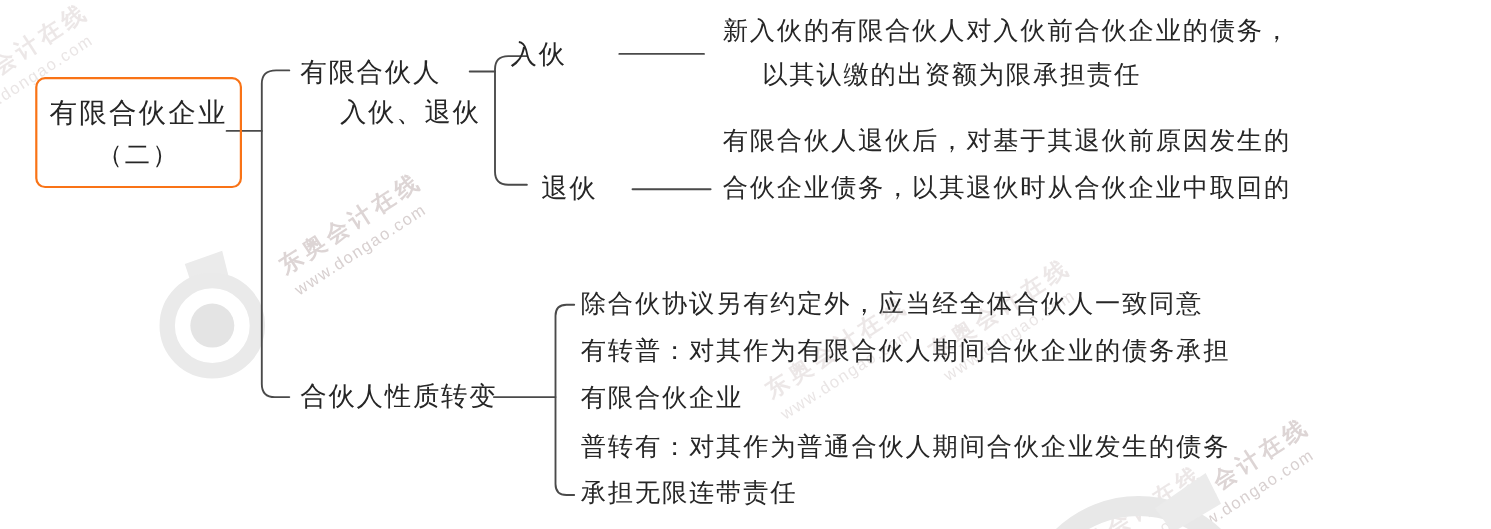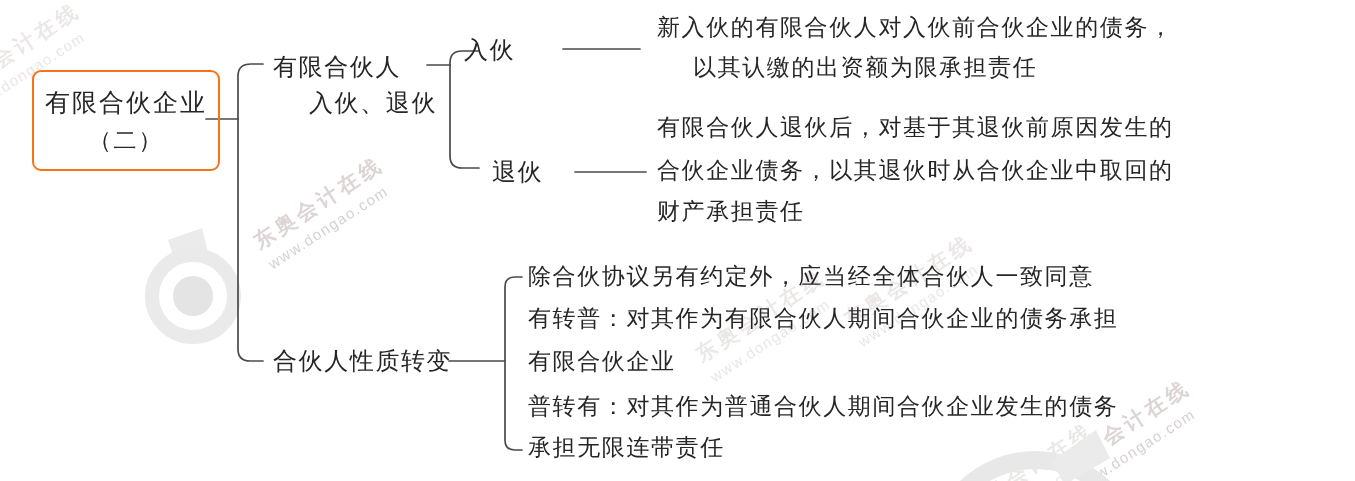--- a/index.html
+++ b/index.html
@@ -106,21 +106,20 @@
   <div class="t node-label" style="left:273px;top:67px;">有限合伙人</div>
   <div class="t node-label" style="left:273px;top:103px;margin-left:36px;">入伙、退伙</div>
 
   <div class="t node-label" style="left:464px;top:50px;">入伙</div>
   <div class="t" style="left:657px;top:28px;">新入伙的有限合伙人对入伙前合伙企业的债务，</div>
   <div class="t" style="left:693px;top:68px;">以其认缴的出资额为限承担责任</div>
 
   <div class="t node-label" style="left:492px;top:172px;">退伙</div>
   <div class="t" style="left:657px;top:171px;">合伙企业债务，以其退伙时从合伙企业中取回的</div>
   <div class="t" style="left:657px;top:128px;">有限合伙人退伙后，对基于其退伙前原因发生的</div>
-  <div class="t" style="left:657px;top:212px;">财产承担责任</div>
 
   <div class="t node-label" style="left:273px;top:361px;">合伙人性质转变</div>
 
   <div class="t" style="left:528px;top:277px;">除合伙协议另有约定外，应当经全体合伙人一致同意</div>
   <div class="t" style="left:528px;top:319px;">有转普：对其作为有限合伙人期间合伙企业的债务承担</div>
   <div class="t" style="left:528px;top:362px;">有限合伙企业</div>
   <div class="t" style="left:528px;top:407px;">普转有：对其作为普通合伙人期间合伙企业发生的债务</div>
   <div class="t" style="left:528px;top:448px;">承担无限连带责任</div>
 
 </div>

